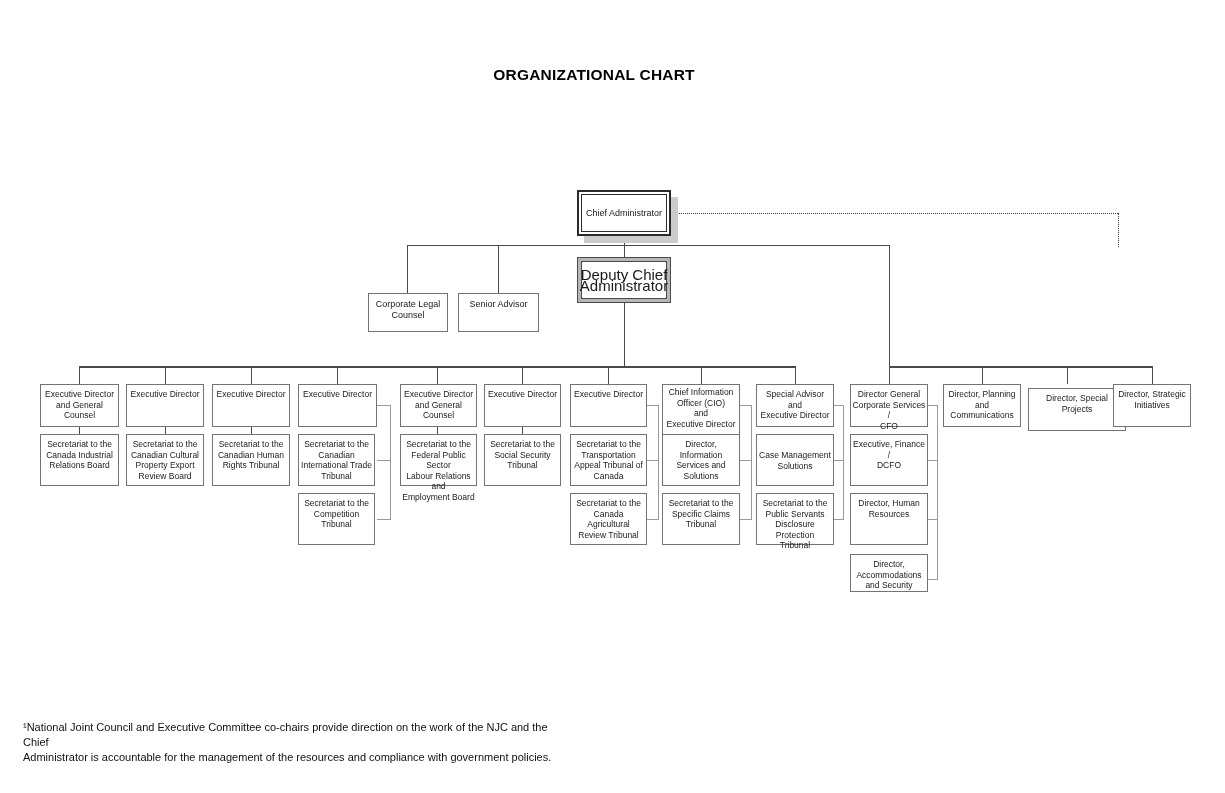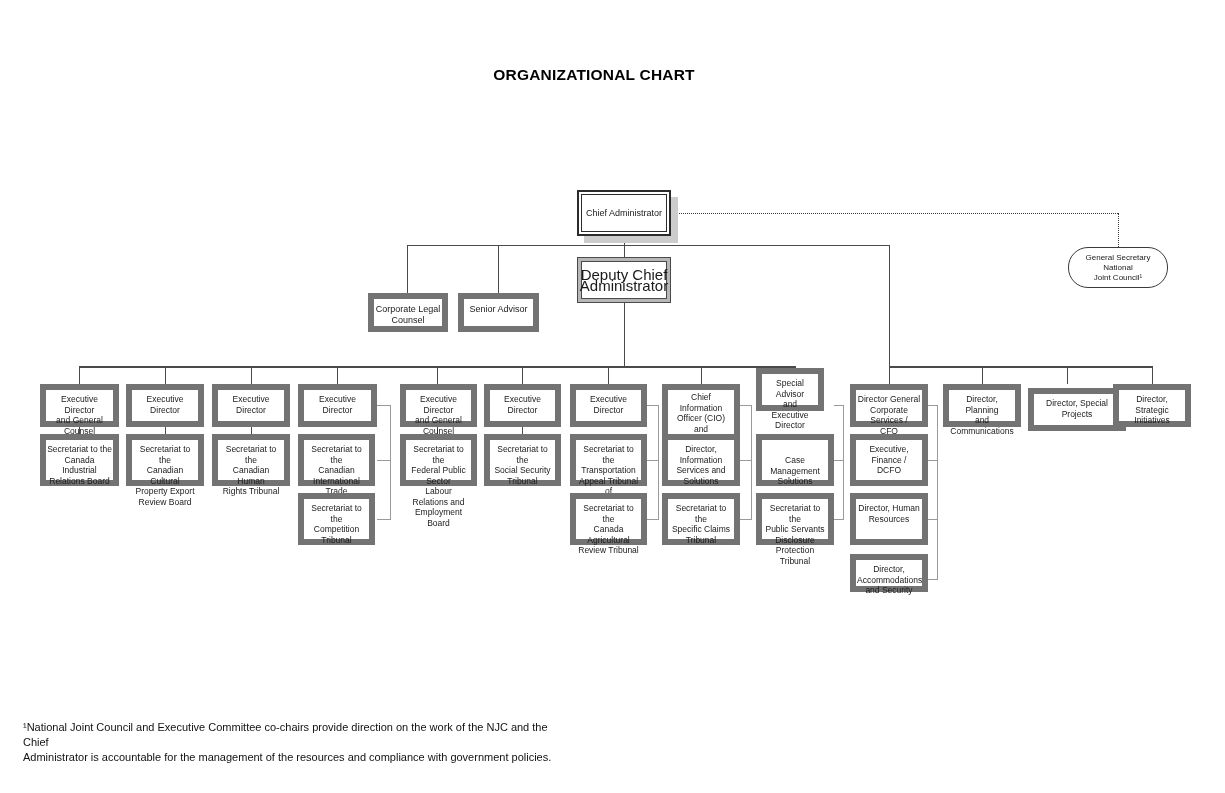--- a/index.html
+++ b/index.html
@@ -6,21 +6,21 @@
   #page {
     position:relative; width:1225px; height:793px; background:#ffffff;
     font-family:"Liberation Sans", sans-serif; color:#1a1a1a; overflow:hidden;
   }
   .title {
     position:absolute; left:0; top:64px; width:1188px; text-align:center;
     font-size:15.5px; font-weight:bold; line-height:22px; letter-spacing:0.2px; color:#000;
   }
   .node {
     position:absolute; box-sizing:border-box; background:#fff;
-    border:6px solid #737373; text-align:center; white-space:pre-line;
+    border:1px solid #737373; text-align:center; white-space:pre-line;
     font-size:8.5px; line-height:10.5px; padding:4px 1px 0;
   }
   .node.mid9 { font-size:9px; padding-top:5px; }
   .chief {
     position:absolute; box-sizing:border-box; left:577px; top:190px; width:94px; height:46px;
     border:2px solid #2b2b2b; background:#fff; padding:2px;
     box-shadow:7px 7px 0 0 #cccccc;
   }
   .chief .inner {
     box-sizing:border-box; width:100%; height:100%; border:1px solid #2b2b2b;
@@ -120,38 +120,35 @@
   <div class="chief">
     <div class="inner">Chief Administrator</div>
   </div>
   <div class="deputy">
     <div class="inner">Deputy Chief
 Administrator</div>
   </div>
   <div class="node mid9" style="left:368px;top:293px;width:80px;height:39px">Corporate Legal
 Counsel</div>
   <div class="node mid9" style="left:458px;top:293px;width:81px;height:39px">Senior Advisor</div>
-  <div class="oval">General Secretary
-National
-Joint Council¹</div>
 
   <div class="node" style="left:40px;top:384px;width:79px;height:43px">Executive Director
 and General Counsel</div>
   <div class="node" style="left:126px;top:384px;width:78px;height:43px">Executive Director</div>
   <div class="node" style="left:212px;top:384px;width:78px;height:43px">Executive Director</div>
   <div class="node" style="left:298px;top:384px;width:79px;height:43px">Executive Director</div>
   <div class="node" style="left:400px;top:384px;width:77px;height:43px">Executive Director
 and General Counsel</div>
   <div class="node" style="left:484px;top:384px;width:77px;height:43px">Executive Director</div>
   <div class="node" style="left:570px;top:384px;width:77px;height:43px">Executive Director</div>
   <div class="node" style="left:662px;top:384px;width:78px;height:60px;padding-top:2px">Chief Information
 Officer (CIO)
 and
 Executive Director</div>
-  <div class="node" style="left:756px;top:368px;width:68px;height:43px">Special Advisor
+  <div class="node" style="left:756px;top:384px;width:78px;height:43px">Special Advisor
 and
 Executive Director</div>
   <div class="node" style="left:850px;top:384px;width:78px;height:43px">Director General
 Corporate Services /
 CFO</div>
   <div class="node" style="left:943px;top:384px;width:78px;height:43px">Director, Planning
 and Communications</div>
   <div class="node" style="left:1028px;top:388px;width:98px;height:43px">Director, Special
 Projects</div>
   <div class="node" style="left:1113px;top:384px;width:78px;height:43px">Director, Strategic

